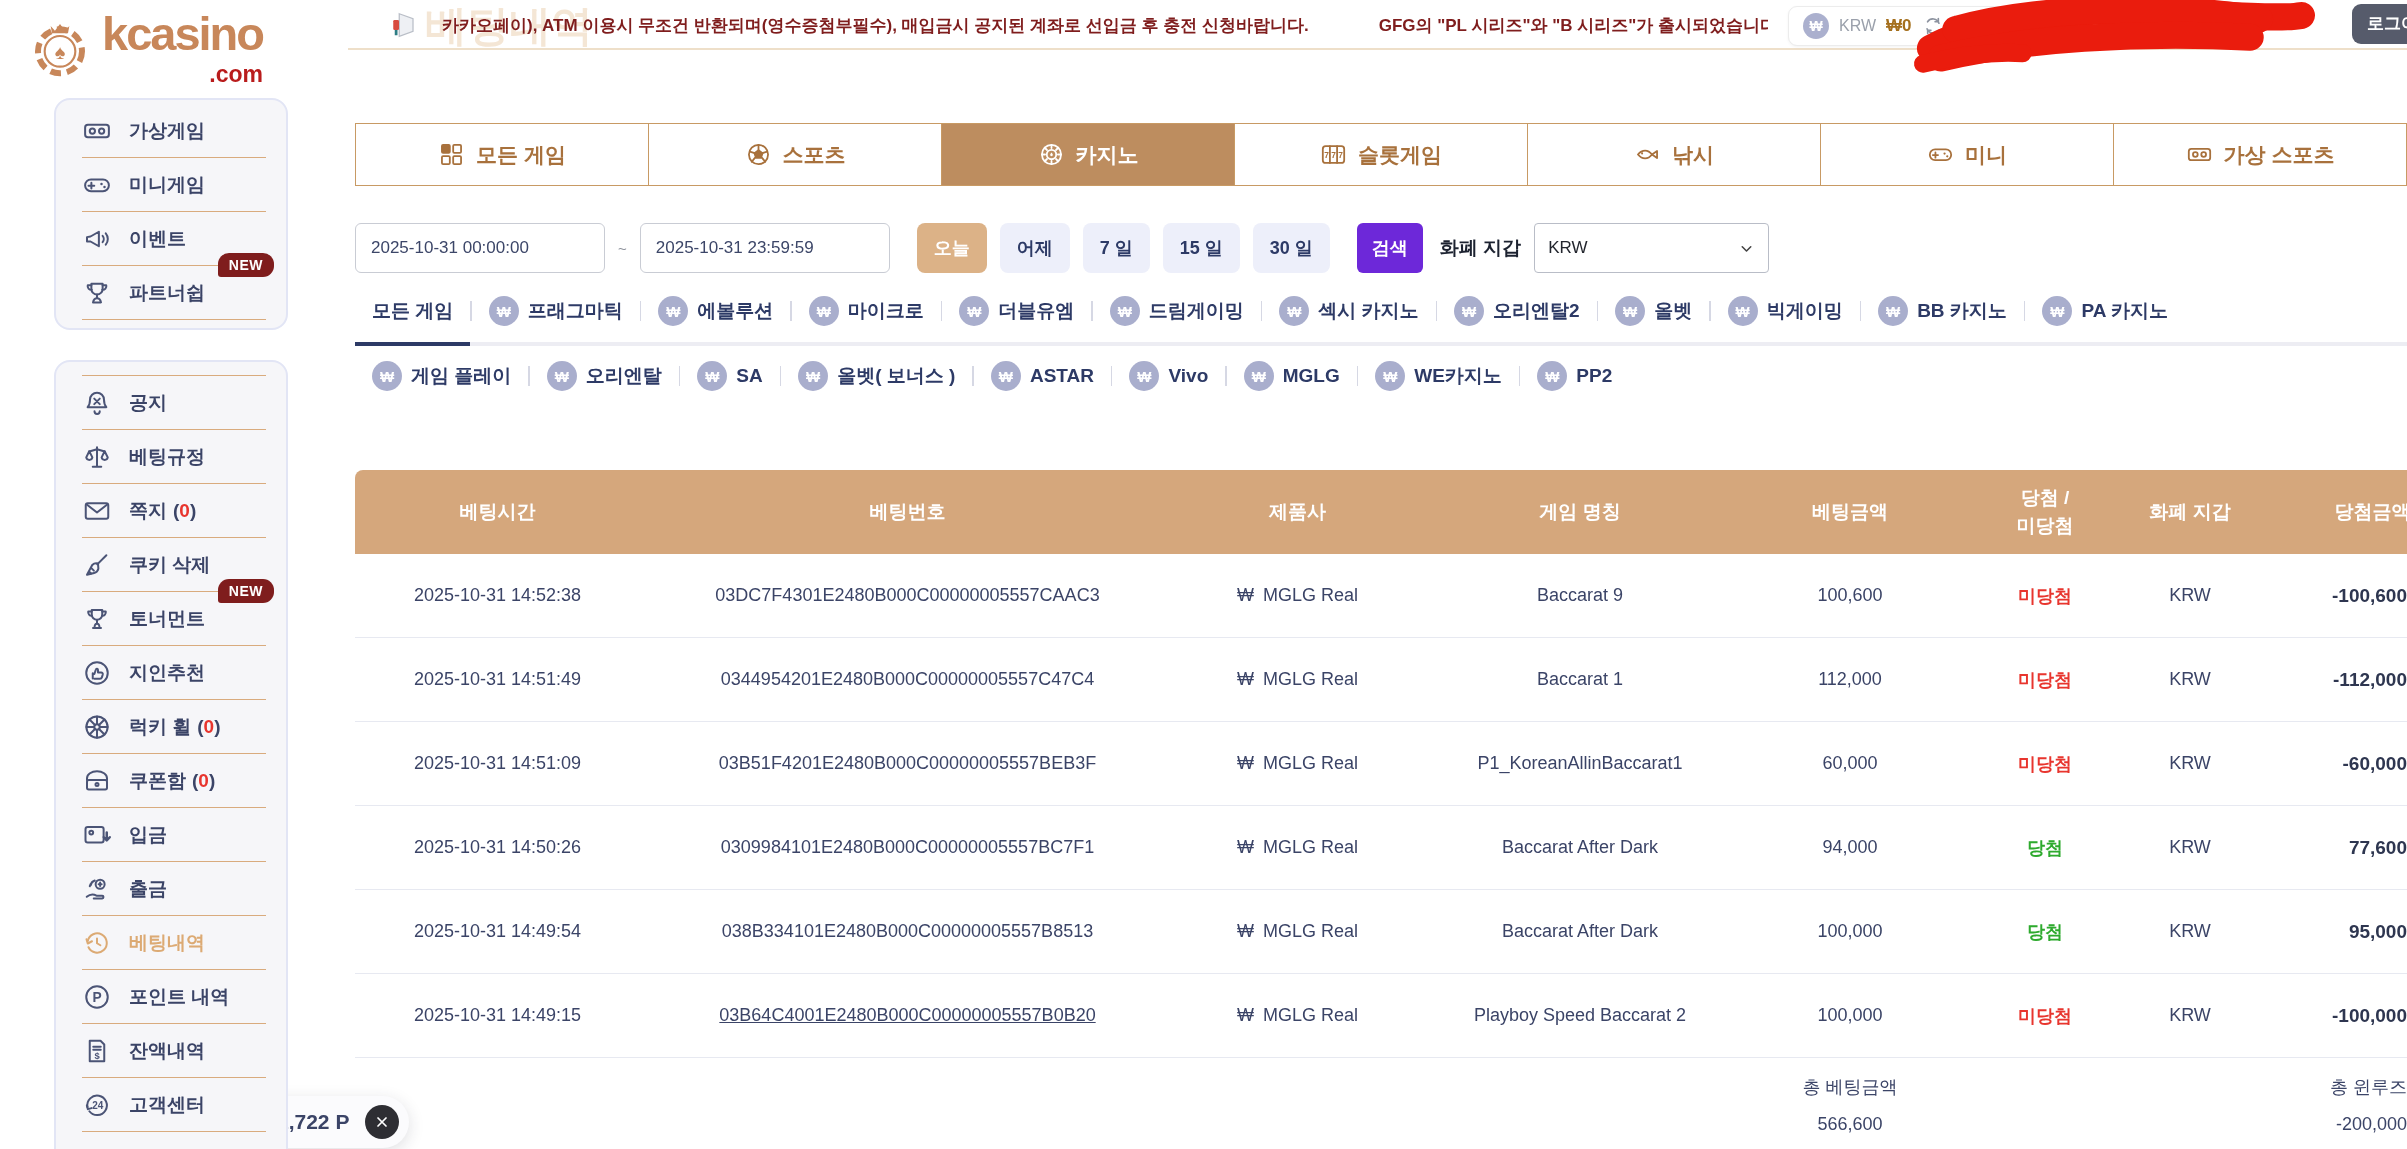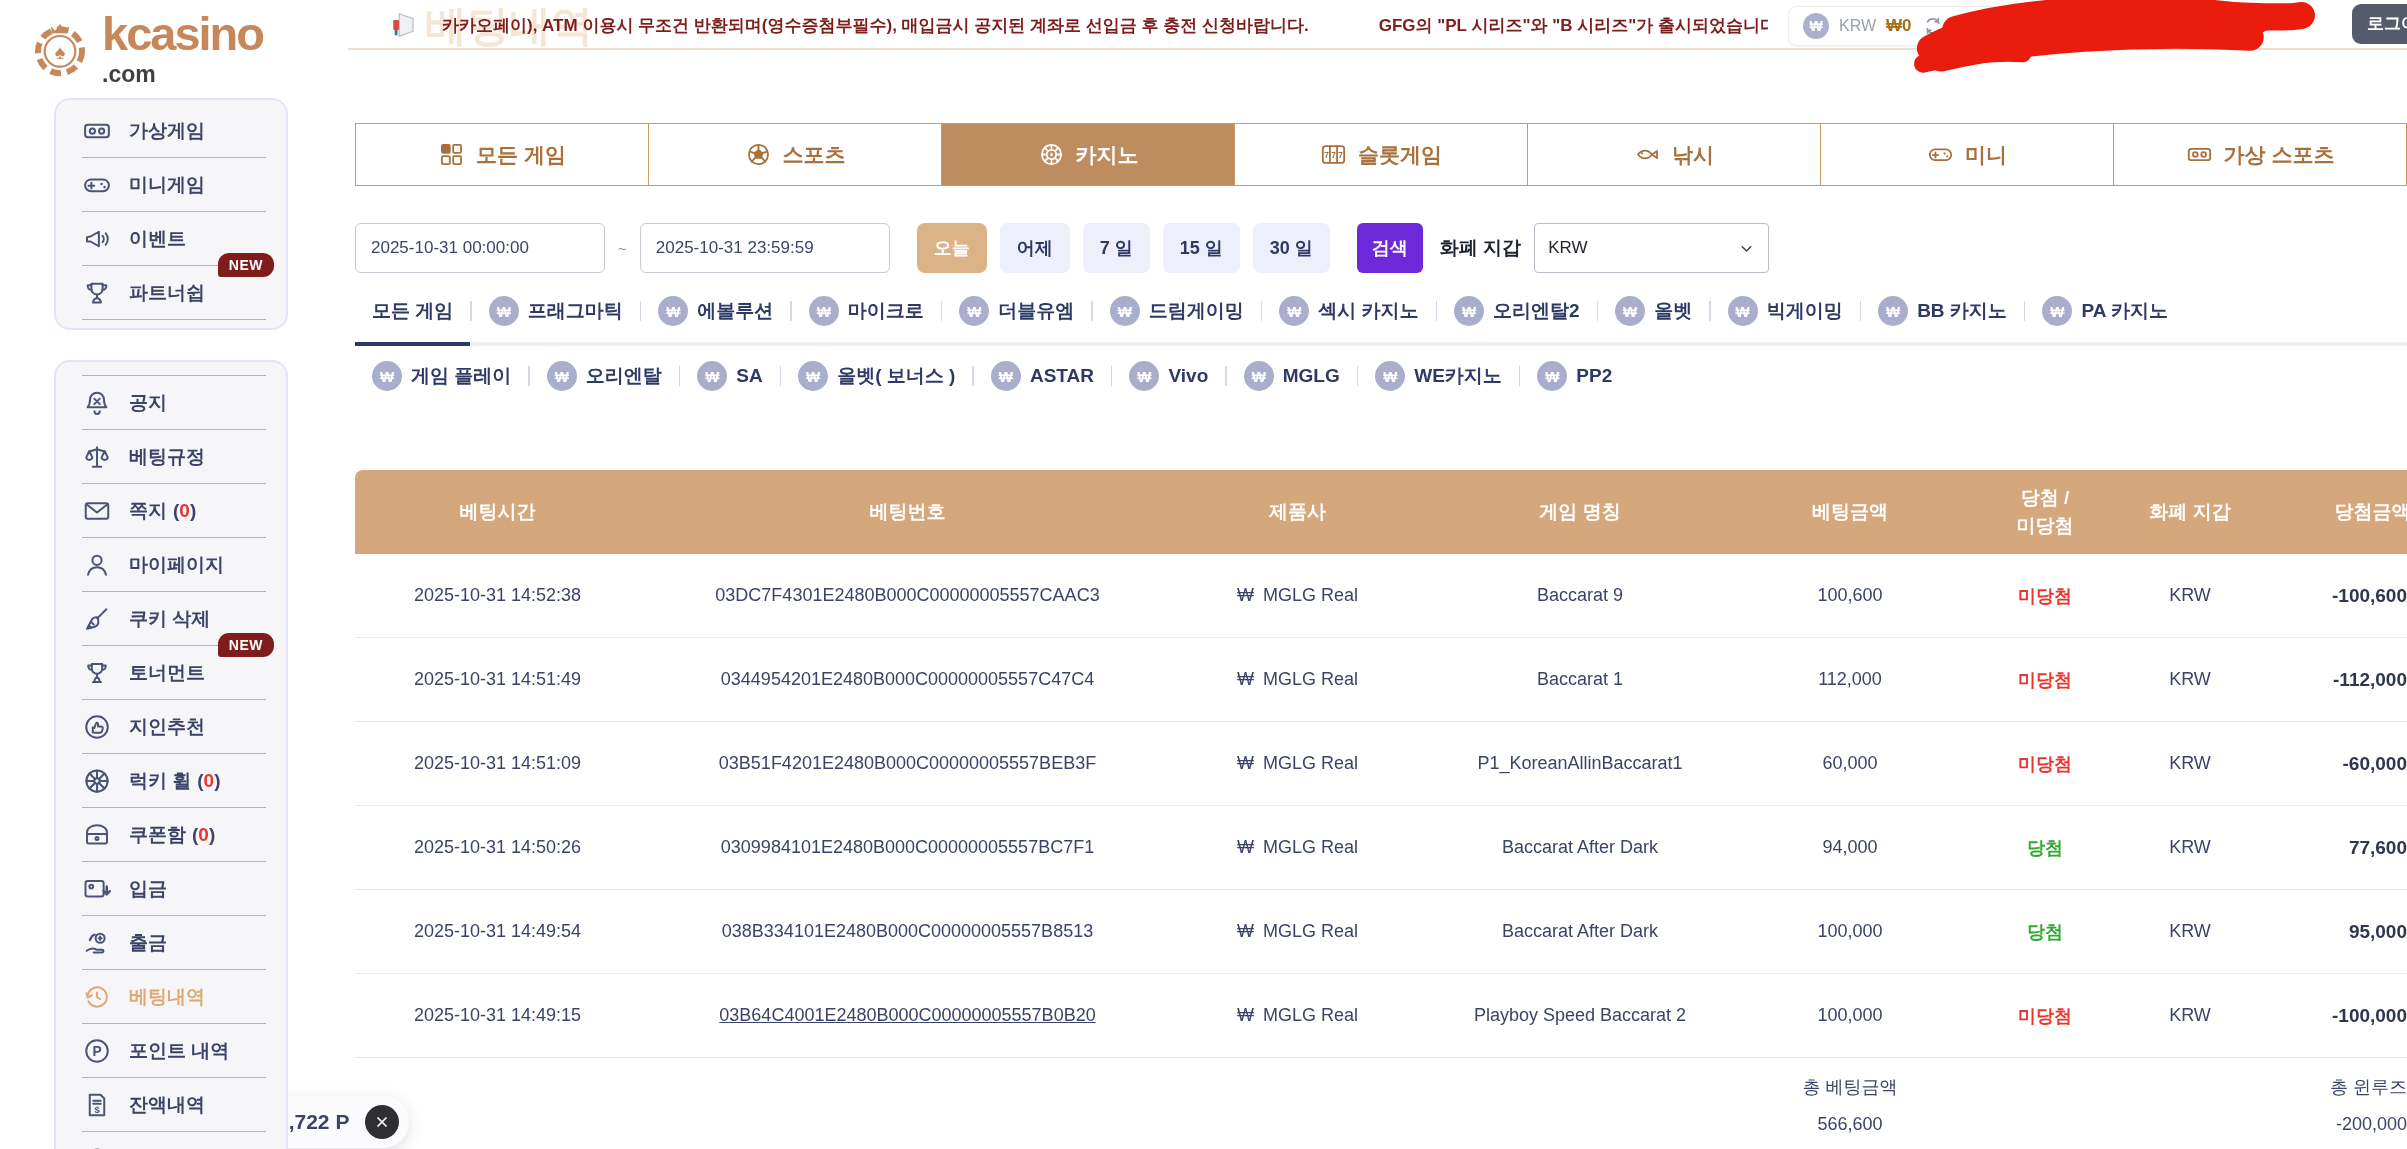--- a/index.html
+++ b/index.html
@@ -23,21 +23,21 @@
   .vdiv{width:1px;height:22px;background:#e6e6e6;}
   .wpts{color:#3b4467;font-weight:bold;font-size:17px;}
   .convert{border:none;background:#c9a472;color:#fff;font-size:14px;font-weight:bold;border-radius:13px;padding:5px 13px;font-family:inherit;cursor:pointer;}
   .scribble{position:absolute;left:1898px;top:-6px;z-index:7;transform:rotate(-2deg);}
   .logout{position:absolute;left:2352px;top:4px;width:120px;height:40px;background:#565b6b;border-radius:9px;color:#fff;font-size:17px;font-weight:bold;line-height:40px;padding-left:15px;box-sizing:border-box;z-index:6;cursor:pointer;}
 
   
   .logocard{position:absolute;left:0;top:0;width:348px;height:96px;background:#fff;z-index:6;display:flex;align-items:center;gap:10px;padding-left:28px;box-sizing:border-box;cursor:pointer;}
   .btext{display:flex;flex-direction:column;line-height:1;}
   .bname{font-size:47px;font-weight:bold;color:#c8875a;letter-spacing:-2px;}
-  .btld{font-size:23px;font-weight:bold;color:#404040;margin-top:6px;}
+  .btld{font-size:23px;font-weight:bold;color:#b91c1c;text-align:right;margin-top:6px;}
 
   
   .scard{position:absolute;left:54px;width:234px;background:#f6f6f9;border:2px solid #e2e5f5;border-radius:16px;box-sizing:border-box;z-index:4;}
   #side1{top:98px;padding:4px 0 8px 0;}
   #side2{top:360px;padding:14px 0 8px 0;height:820px;}
   .side-item{position:relative;height:54px;display:flex;align-items:center;padding-left:26px;cursor:pointer;}
   .side-item::after{content:'';position:absolute;left:26px;right:20px;bottom:0;border-bottom:1.5px solid #d9ab7e;}
   #side2 .side-item:first-child::before{content:'';position:absolute;left:26px;right:20px;top:-1px;border-top:1.5px solid #d9ab7e;}
   .side-item .sic{width:30px;height:30px;color:#4b5476;margin-right:17px;flex:none;}
   .side-item .slabel{font-size:19px;font-weight:bold;color:#3b4467;}
@@ -207,27 +207,20 @@
           </svg></span>
         <span class="slabel">베팅규정</span>
       </div>
       <div class="side-item">
         <span class="sic"><svg viewBox="0 0 24 24" fill="none" stroke="currentColor" stroke-width="1.6" stroke-linecap="round" stroke-linejoin="round">
             <rect x="3" y="5.8" width="18" height="12.4" rx="1.6"></rect>
             <path d="M3.8 6.8L12 13.2l8.2-6.4"></path>
           </svg></span>
         <span class="slabel">쪽지</span>
         <span class="cnt">(<b>0</b>)</span>
-      </div>
-      <div class="side-item">
-        <span class="sic"><svg viewBox="0 0 24 24" fill="none" stroke="currentColor" stroke-width="1.6" stroke-linecap="round" stroke-linejoin="round">
-            <circle cx="12" cy="8.2" r="3.7"></circle>
-            <path d="M4.8 19.8c.9-4 3.7-6.1 7.2-6.1s6.3 2.1 7.2 6.1"></path>
-          </svg></span>
-        <span class="slabel">마이페이지</span>
       </div>
       <div class="side-item">
         <span class="sic"><svg viewBox="0 0 24 24" fill="none" stroke="currentColor" stroke-width="1.6" stroke-linecap="round" stroke-linejoin="round">
             <path d="M19.5 4.2l-7.3 7.3"></path>
             <path d="M12.8 10.8c-1.6-.5-3.4 0-4.6 1.2L4 19.8l5.7-1.4c1.7-.4 3-1.7 3.4-3.4z"></path>
             <path d="M7.5 14.5l2 2M6 17.5l1.3 1.3"></path>
           </svg></span>
         <span class="slabel">쿠키 삭제</span>
       </div>
       <div class="side-item">

